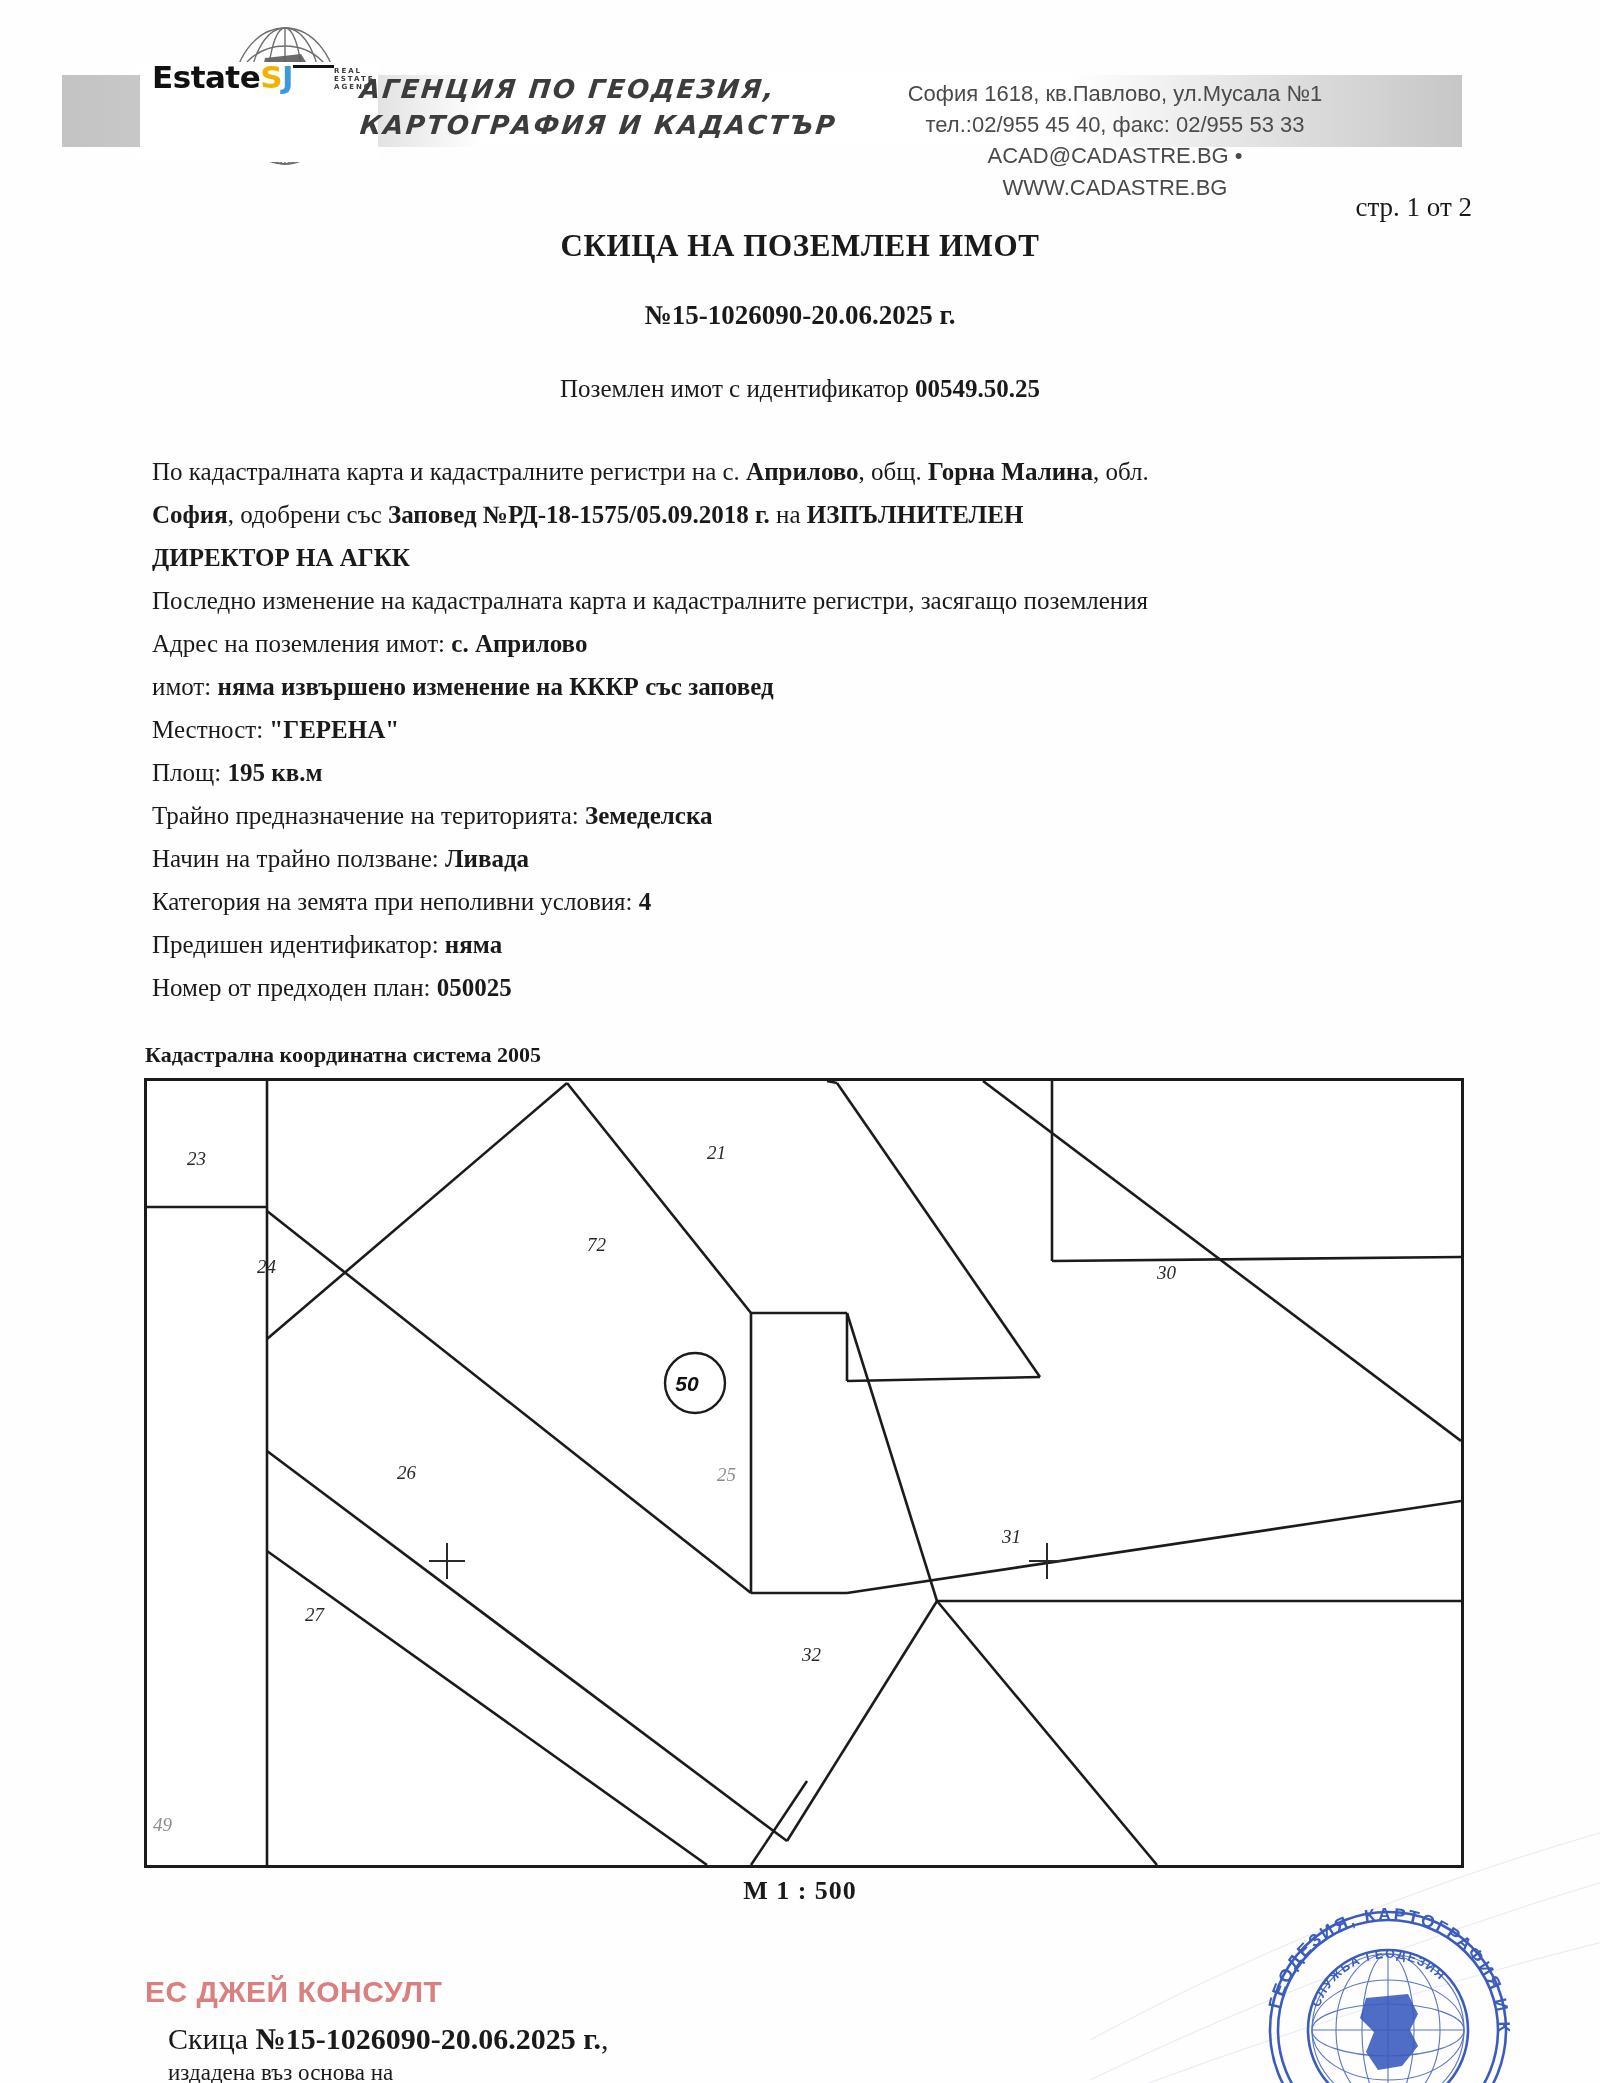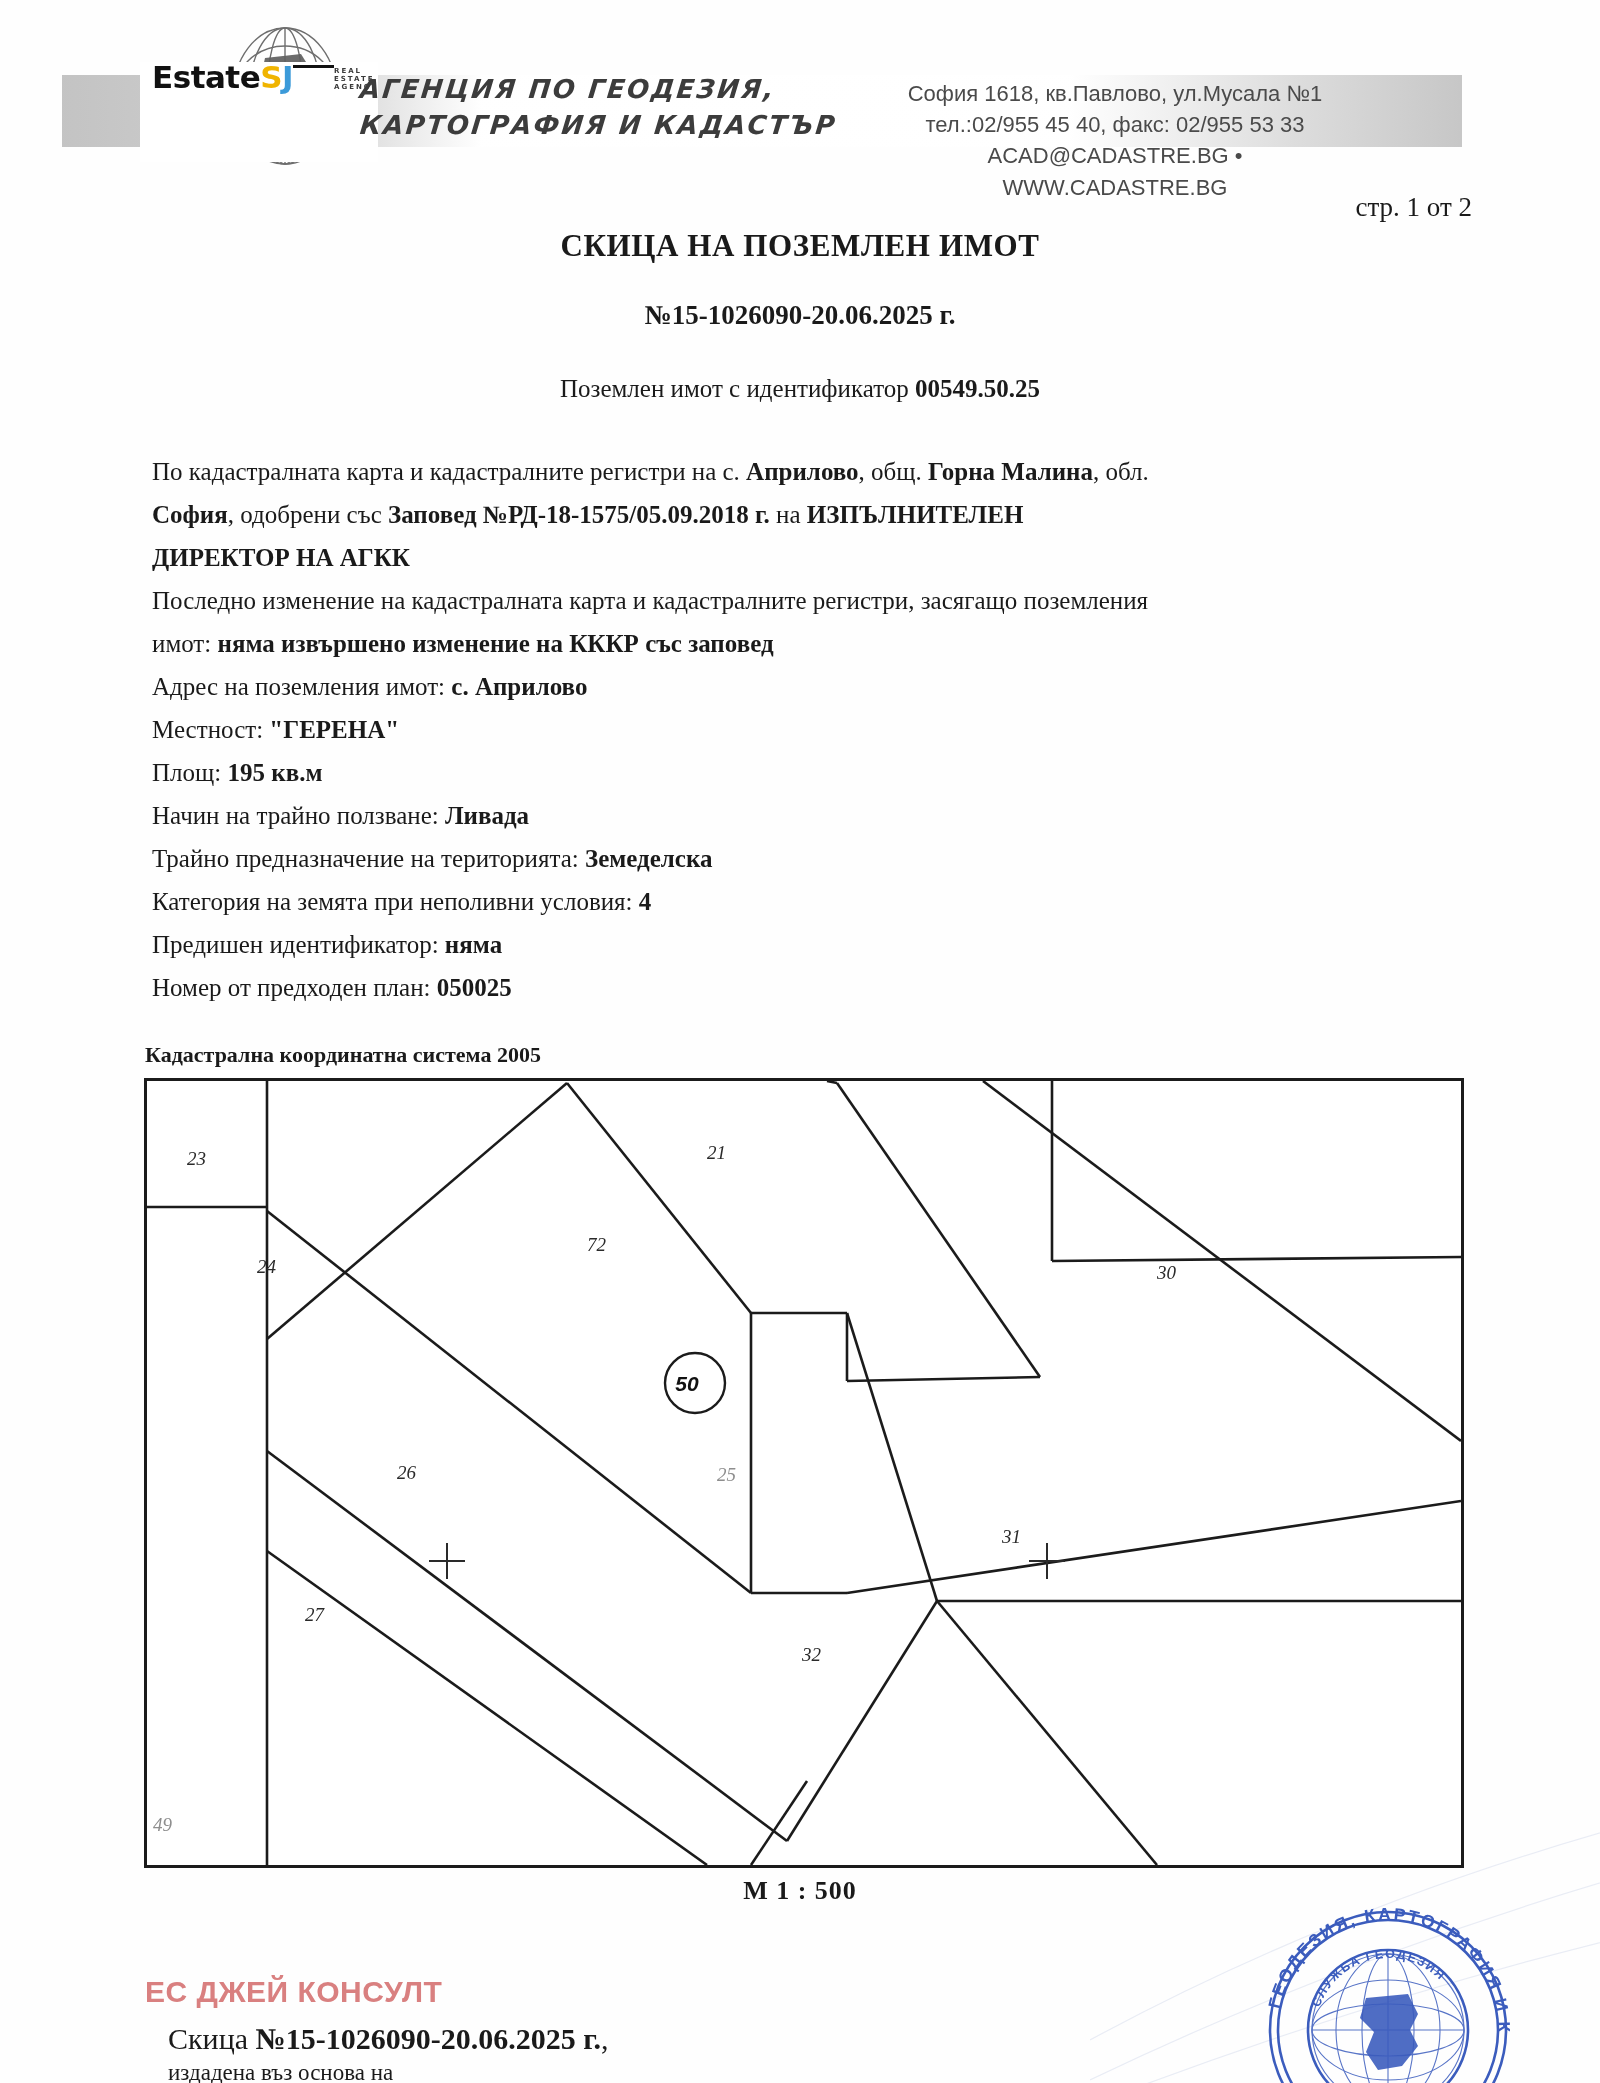--- a/index.html
+++ b/index.html
@@ -304,41 +304,41 @@
       <b>София</b><span>, одобрени със </span><b>Заповед №РД-18-1575/05.09.2018 г.</b><span> на </span><b>ИЗПЪЛНИТЕЛЕН</b>
     </div>
 
     <div class="bline">
       <b>ДИРЕКТОР НА АГКК</b>
     </div>
 
     <div class="bline">Последно изменение на кадастралната карта и кадастралните регистри, засягащо поземления</div>
 
     <div class="bline">
+      <span>Адрес на поземления имот: </span><b>с. Априлово</b>
+    </div>
+
+    <div class="bline">
       <span>имот: </span><b>няма извършено изменение на КККР със заповед</b>
     </div>
 
     <div class="bline">
-      <span>Адрес на поземления имот: </span><b>с. Априлово</b>
-    </div>
-
-    <div class="bline">
       <span>Местност: </span><b>"ГЕРЕНА"</b>
     </div>
 
     <div class="bline">
       <span>Площ: </span><b>195 кв.м</b>
     </div>
 
     <div class="bline">
+      <span>Трайно предназначение на територията: </span><b>Земеделска</b>
+    </div>
+
+    <div class="bline">
       <span>Начин на трайно ползване: </span><b>Ливада</b>
-    </div>
-
-    <div class="bline">
-      <span>Трайно предназначение на територията: </span><b>Земеделска</b>
     </div>
 
     <div class="bline">
       <span>Категория на земята при неполивни условия: </span><b>4</b>
     </div>
 
     <div class="bline">
       <span>Предишен идентификатор: </span><b>няма</b>
     </div>
 

